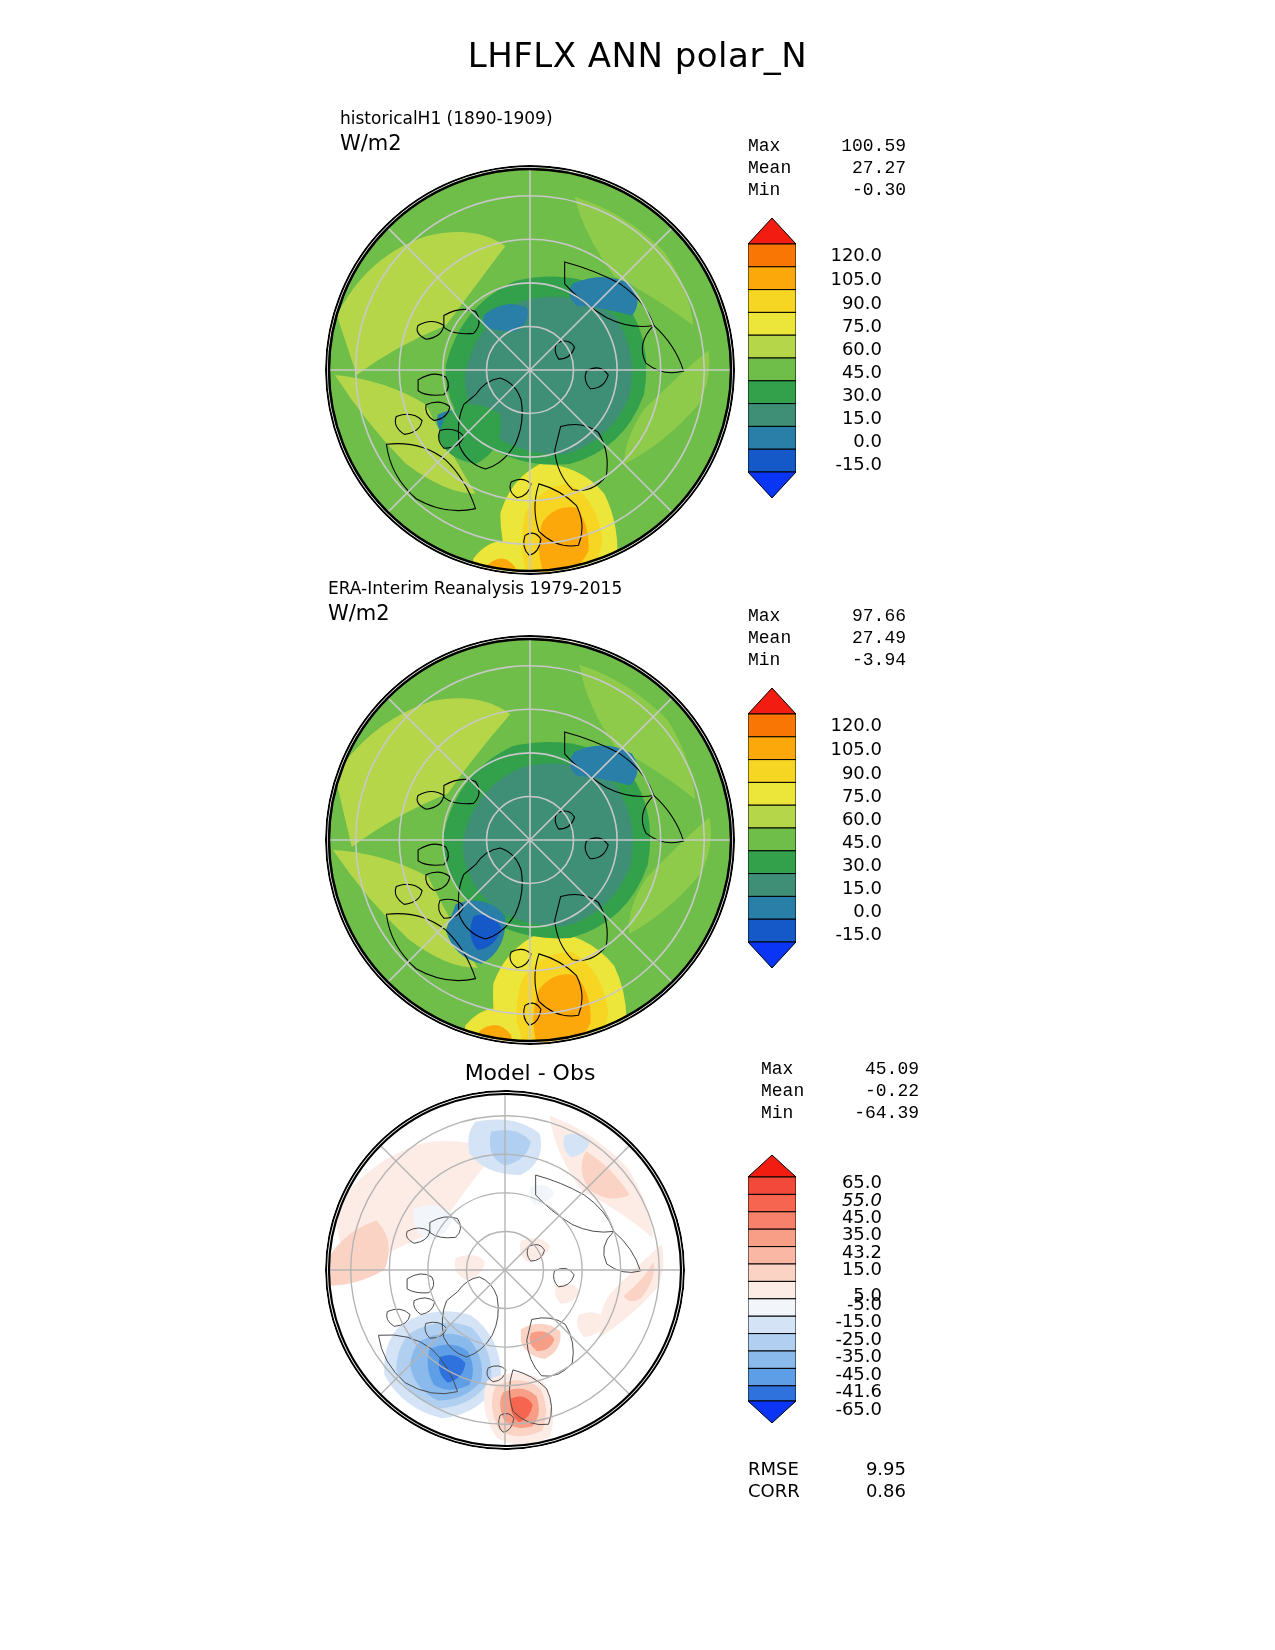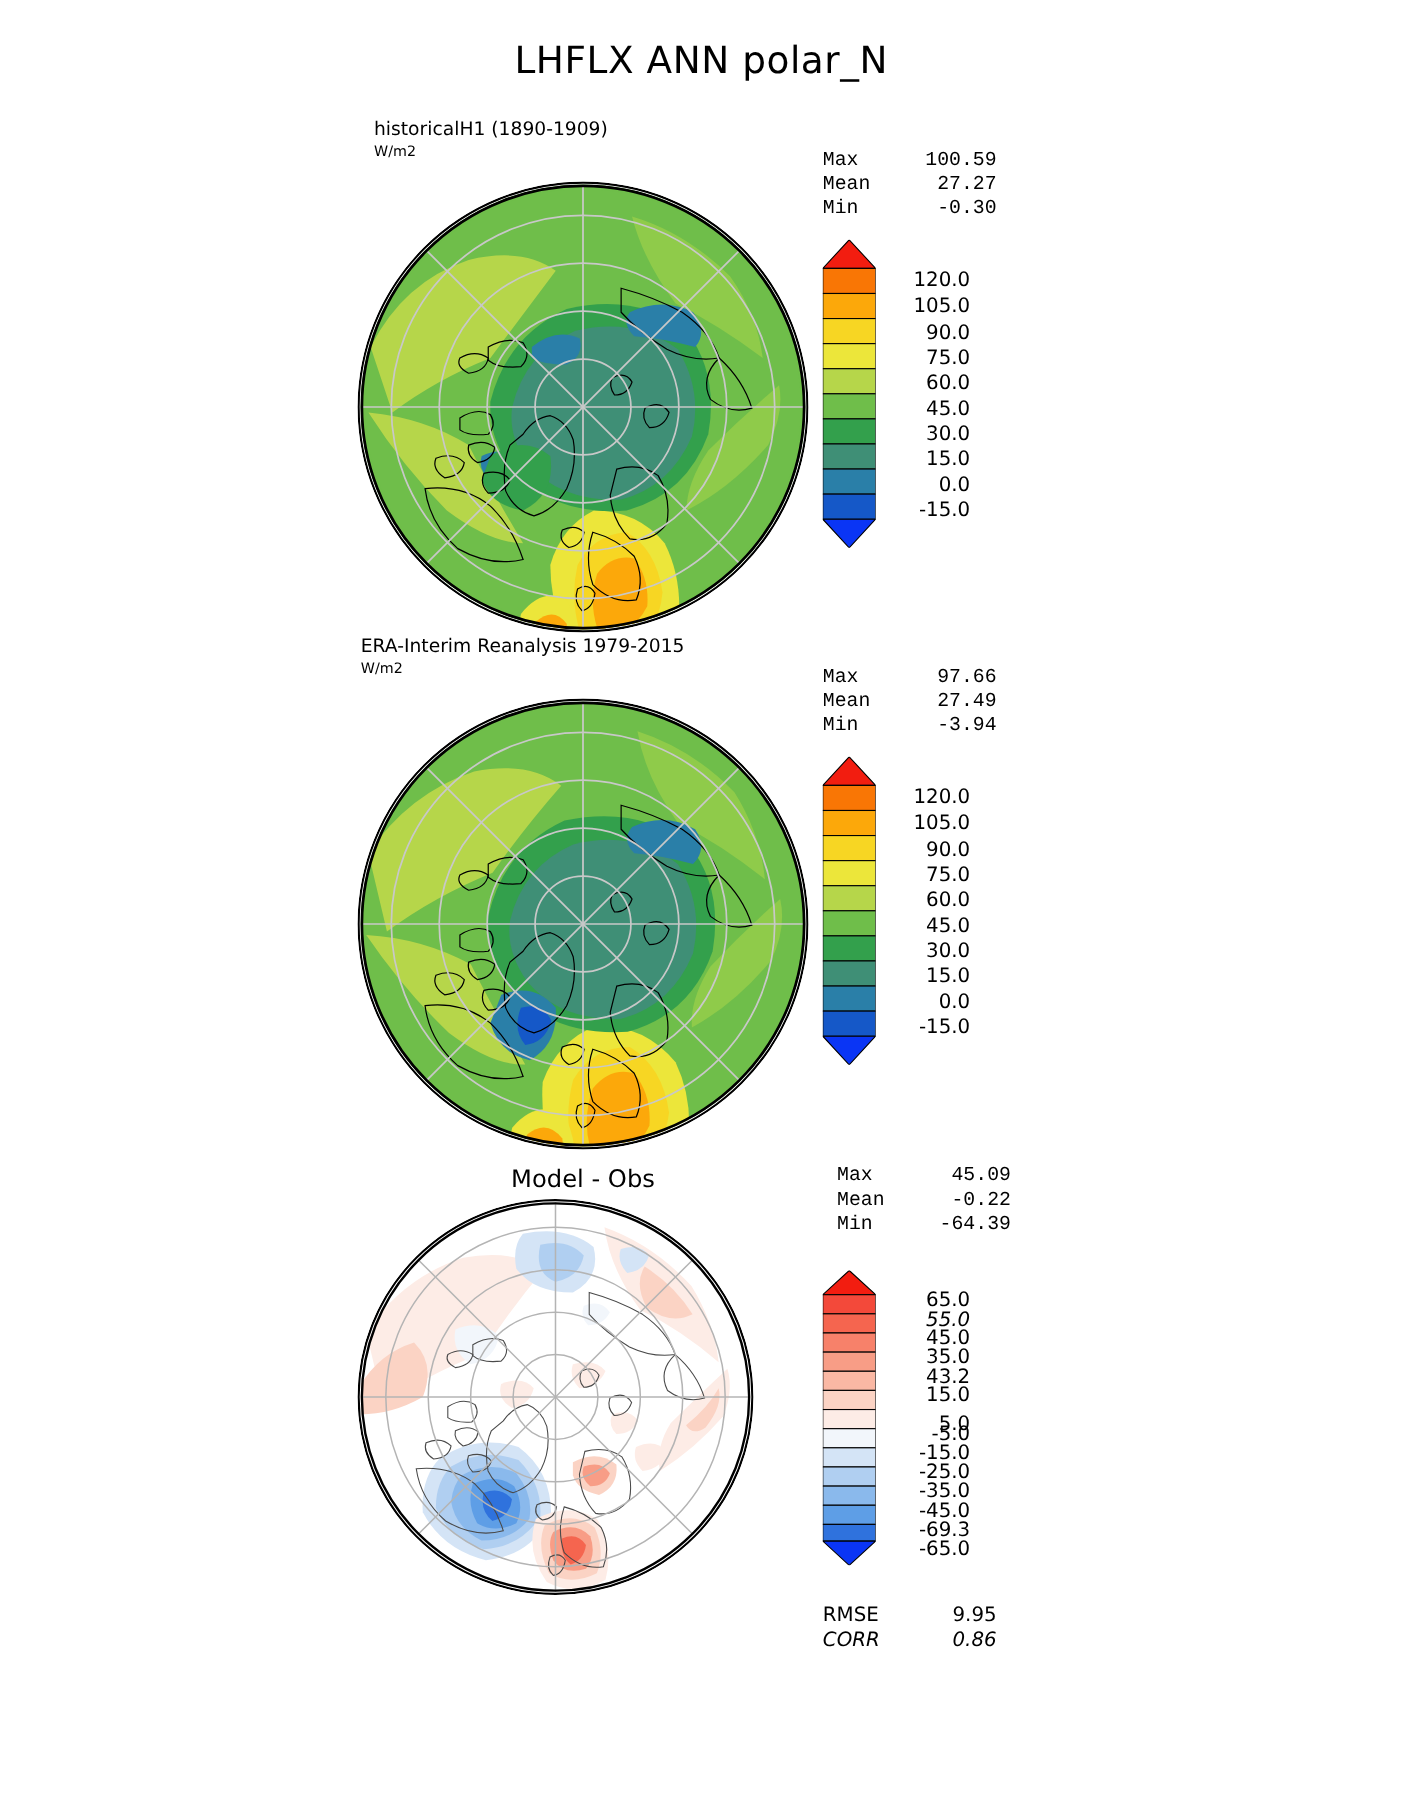--- a/index.html
+++ b/index.html
@@ -39,21 +39,21 @@
     position: absolute;
     font-size: 17px;
     white-space: pre;
   }
   .panel-title.centered {
     text-align: center;
     font-size: 22px;
   }
   .panel-units {
     position: absolute;
-    font-size: 13px;
+    font-size: 21px;
   }
 
   
   .map-wrap {
     position: absolute;
     border-radius: 50%;
     overflow: hidden;
   }
   .map-disc {
     position: absolute;
@@ -458,24 +458,24 @@
         <span style="top:59px;">45.0</span>
         <span style="top:76px;">35.0</span>
         <span style="top:94px;">43.2</span>
         <span style="top:111px;">15.0</span>
         <span style="top:137px;">5.0</span>
         <span style="top:146px;">-5.0</span>
         <span style="top:163px;">-15.0</span>
         <span style="top:181px;">-25.0</span>
         <span style="top:198px;">-35.0</span>
         <span style="top:216px;">-45.0</span>
-        <span style="top:233px;">-69.3</span>
+        <span style="top:233px;">-41.6</span>
         <span style="top:251px;">-65.0</span>
       </div>
     </div>
 
     <div class="footer-stats" style="left:748px;top:448px;">
       <span class="row" style="display:block;white-space:pre;"><span style="display:inline-block;width:72px;">RMSE</span><span style="display:inline-block;width:86px;text-align:right;">9.95</span></span>
-      <span class="row" style="display:block;white-space:pre;font-style:italic;"><span style="display:inline-block;width:72px;">CORR</span><span style="display:inline-block;width:86px;text-align:right;">0.86</span></span>
+      <span class="row" style="display:block;white-space:pre;"><span style="display:inline-block;width:72px;">CORR</span><span style="display:inline-block;width:86px;text-align:right;">0.86</span></span>
     </div>
   </div>
 
 </div>
 
 </body></html>

